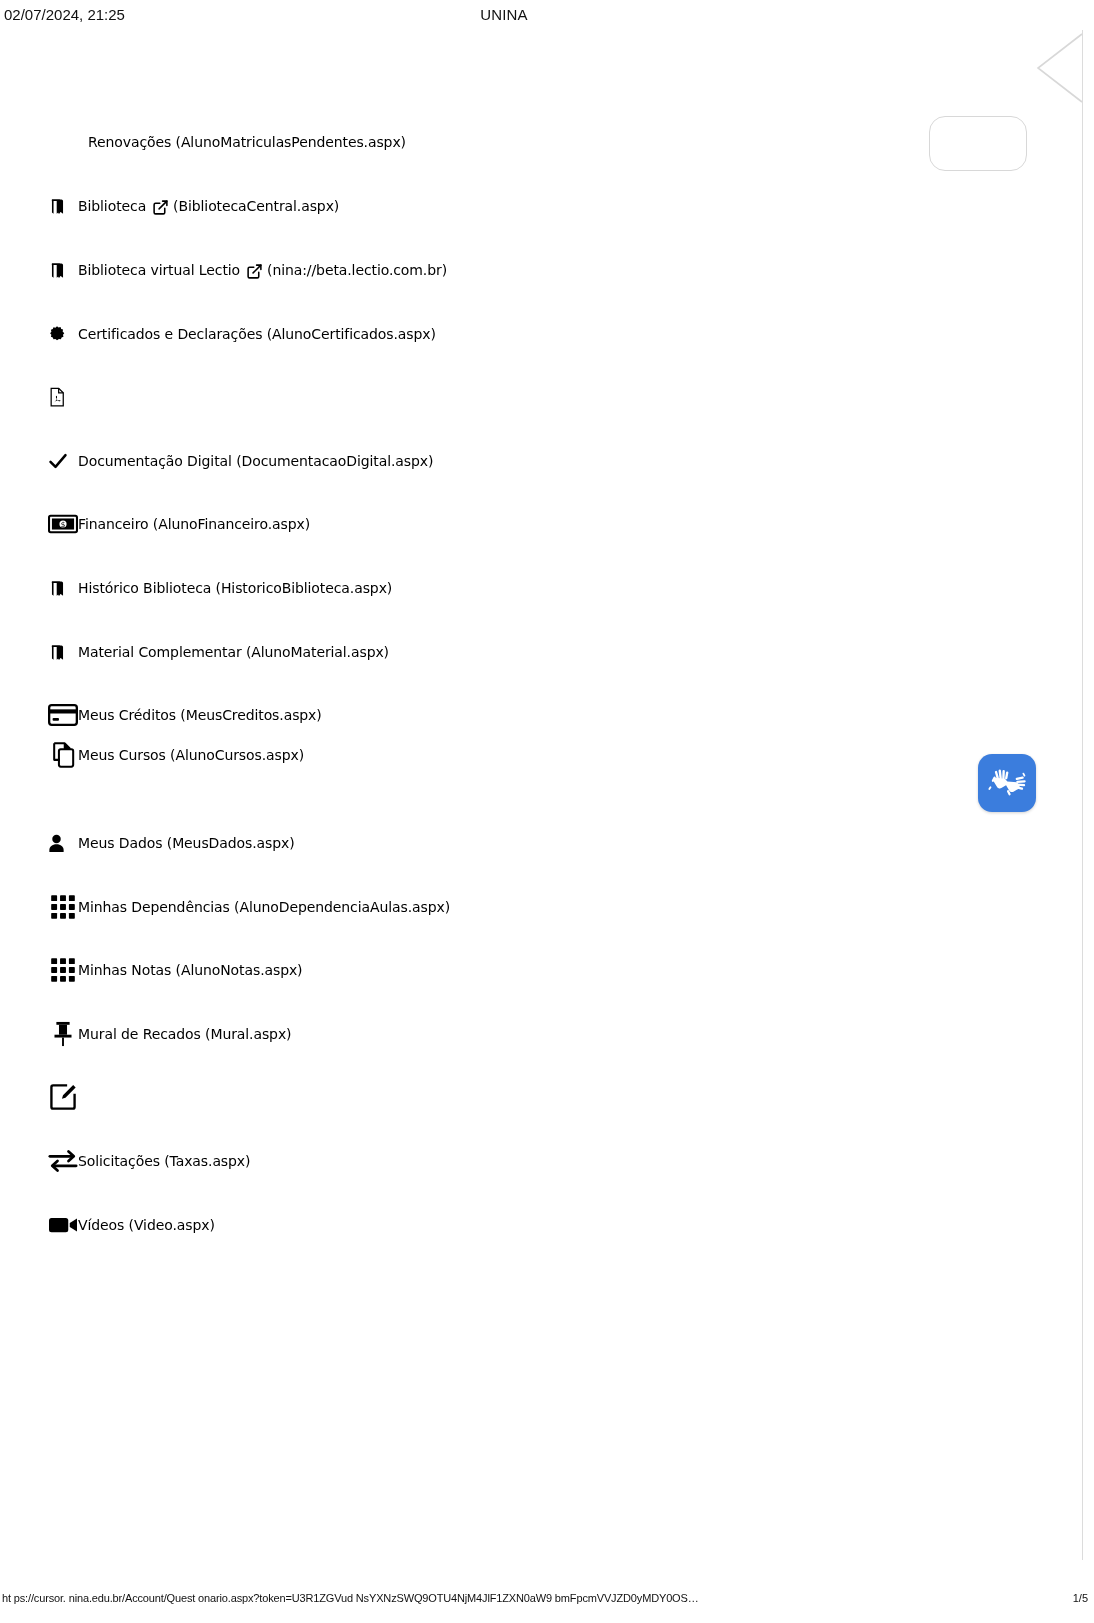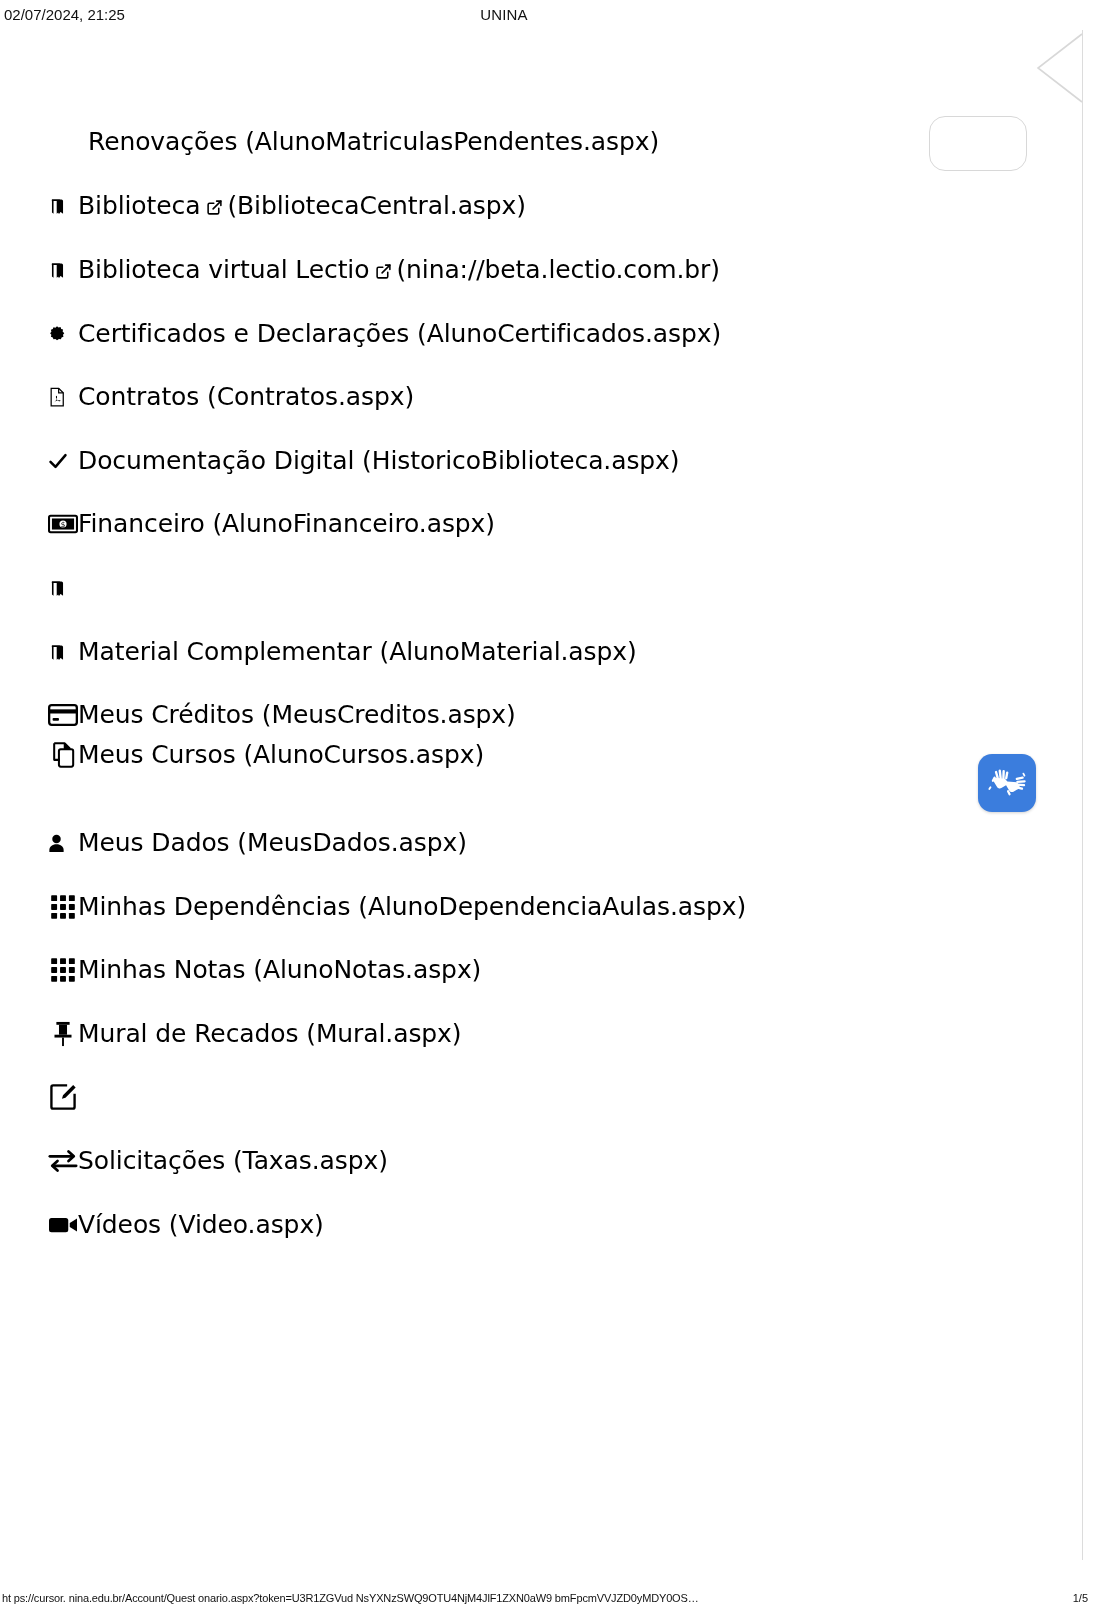--- a/index.html
+++ b/index.html
@@ -98,21 +98,21 @@
     min-width: 30px;
     height: 26px;
     display: flex;
     align-items: center;
     justify-content: flex-start;
     color: #000;
   }
   .mi-icon svg { display: block; }
   .mi-label {
     font-family: "DejaVu Sans", "Liberation Sans", sans-serif;
-    font-size: 25px;
+    font-size: 14px;
     line-height: 26px;
     color: #000;
     letter-spacing: -0.1px;
   }
   .mi-extlink {
     display: inline-flex;
     align-items: center;
     margin: 0 4px 0 6px;
     position: relative;
     top: 1px;
@@ -233,49 +233,49 @@
   </div>
 
   <div class="menu-item" style="top:380px">
     <span class="mi-icon">
       <svg width="18" height="20" viewBox="0 0 20 24" fill="none" stroke="currentColor" stroke-width="1.5">
         <path d="M3 1.5h9l5.5 5.5v15.5H3z" fill="none"></path>
         <polyline points="12,1.5 12,7 17.5,7" fill="none"></polyline>
         <path d="M6 18.5c3-1.5 4.5-5 4-7.2-.2-1 -1.2-1 -1.3 0 -.3 2.2 2.3 5.6 4.6 5.9 1.1.1 1.3-1.1.2-1.2-2-.2-5 .5-7.5 2.5z" fill="currentColor" stroke="none"></path>
       </svg>
     </span>
-    <span class="mi-label">Contratos (Contratos.aspx)</span>
   </div>
 
   <div class="menu-item" style="top:444px">
     <span class="mi-icon">
       <svg width="20" height="20" viewBox="0 0 24 24" fill="none" stroke="currentColor" stroke-width="3" stroke-linecap="round" stroke-linejoin="round">
         <polyline points="3 13 9 19 21 5"></polyline>
       </svg>
     </span>
-    <span class="mi-label">Documentação Digital (HistoricoBiblioteca.aspx)</span>
+    <span class="mi-label">Documentação Digital (DocumentacaoDigital.aspx)</span>
   </div>
 
   <div class="menu-item" style="top:507px">
     <svg class="mi-icon" width="22" height="15" viewBox="0 0 26 16">
       <rect x="0.9" y="0.9" width="24.2" height="14.2" rx="1.4" fill="none" stroke="currentColor" stroke-width="1.8"></rect>
       <rect x="3.4" y="3.2" width="19.2" height="9.6" fill="currentColor"></rect>
       <circle cx="13" cy="8" r="3.1" fill="#ffffff"></circle>
       <text x="13" y="11" font-size="6.4" text-anchor="middle" fill="currentColor" font-family="DejaVu Sans, sans-serif">$</text>
     </svg>
     <span class="mi-label">Financeiro (AlunoFinanceiro.aspx)</span>
   </div>
 
   <div class="menu-item" style="top:571px">
     <span class="mi-icon">
       <svg width="19" height="19" viewBox="0 0 24 24" fill="currentColor">
         <path d="M5 3h12a2 2 0 0 1 2 2v16l-3-2-3 2V5H7v16l-2-1.4V5a2 2 0 0 1 0-2z"></path>
         <path d="M5 3h10v18l-2-1.4L11 21V4.5H6.2A1.2 1.2 0 0 0 5 5.7V3z"></path>
       </svg>
     </span>
+    <span class="mi-label">Histórico Biblioteca (HistoricoBiblioteca.aspx)</span>
   </div>
 
   <div class="menu-item" style="top:635px">
     <span class="mi-icon">
       <svg width="19" height="19" viewBox="0 0 24 24" fill="currentColor">
         <path d="M5 3h12a2 2 0 0 1 2 2v16l-3-2-3 2V5H7v16l-2-1.4V5a2 2 0 0 1 0-2z"></path>
         <path d="M5 3h10v18l-2-1.4L11 21V4.5H6.2A1.2 1.2 0 0 0 5 5.7V3z"></path>
       </svg>
     </span>
     <span class="mi-label">Material Complementar (AlunoMaterial.aspx)</span>

